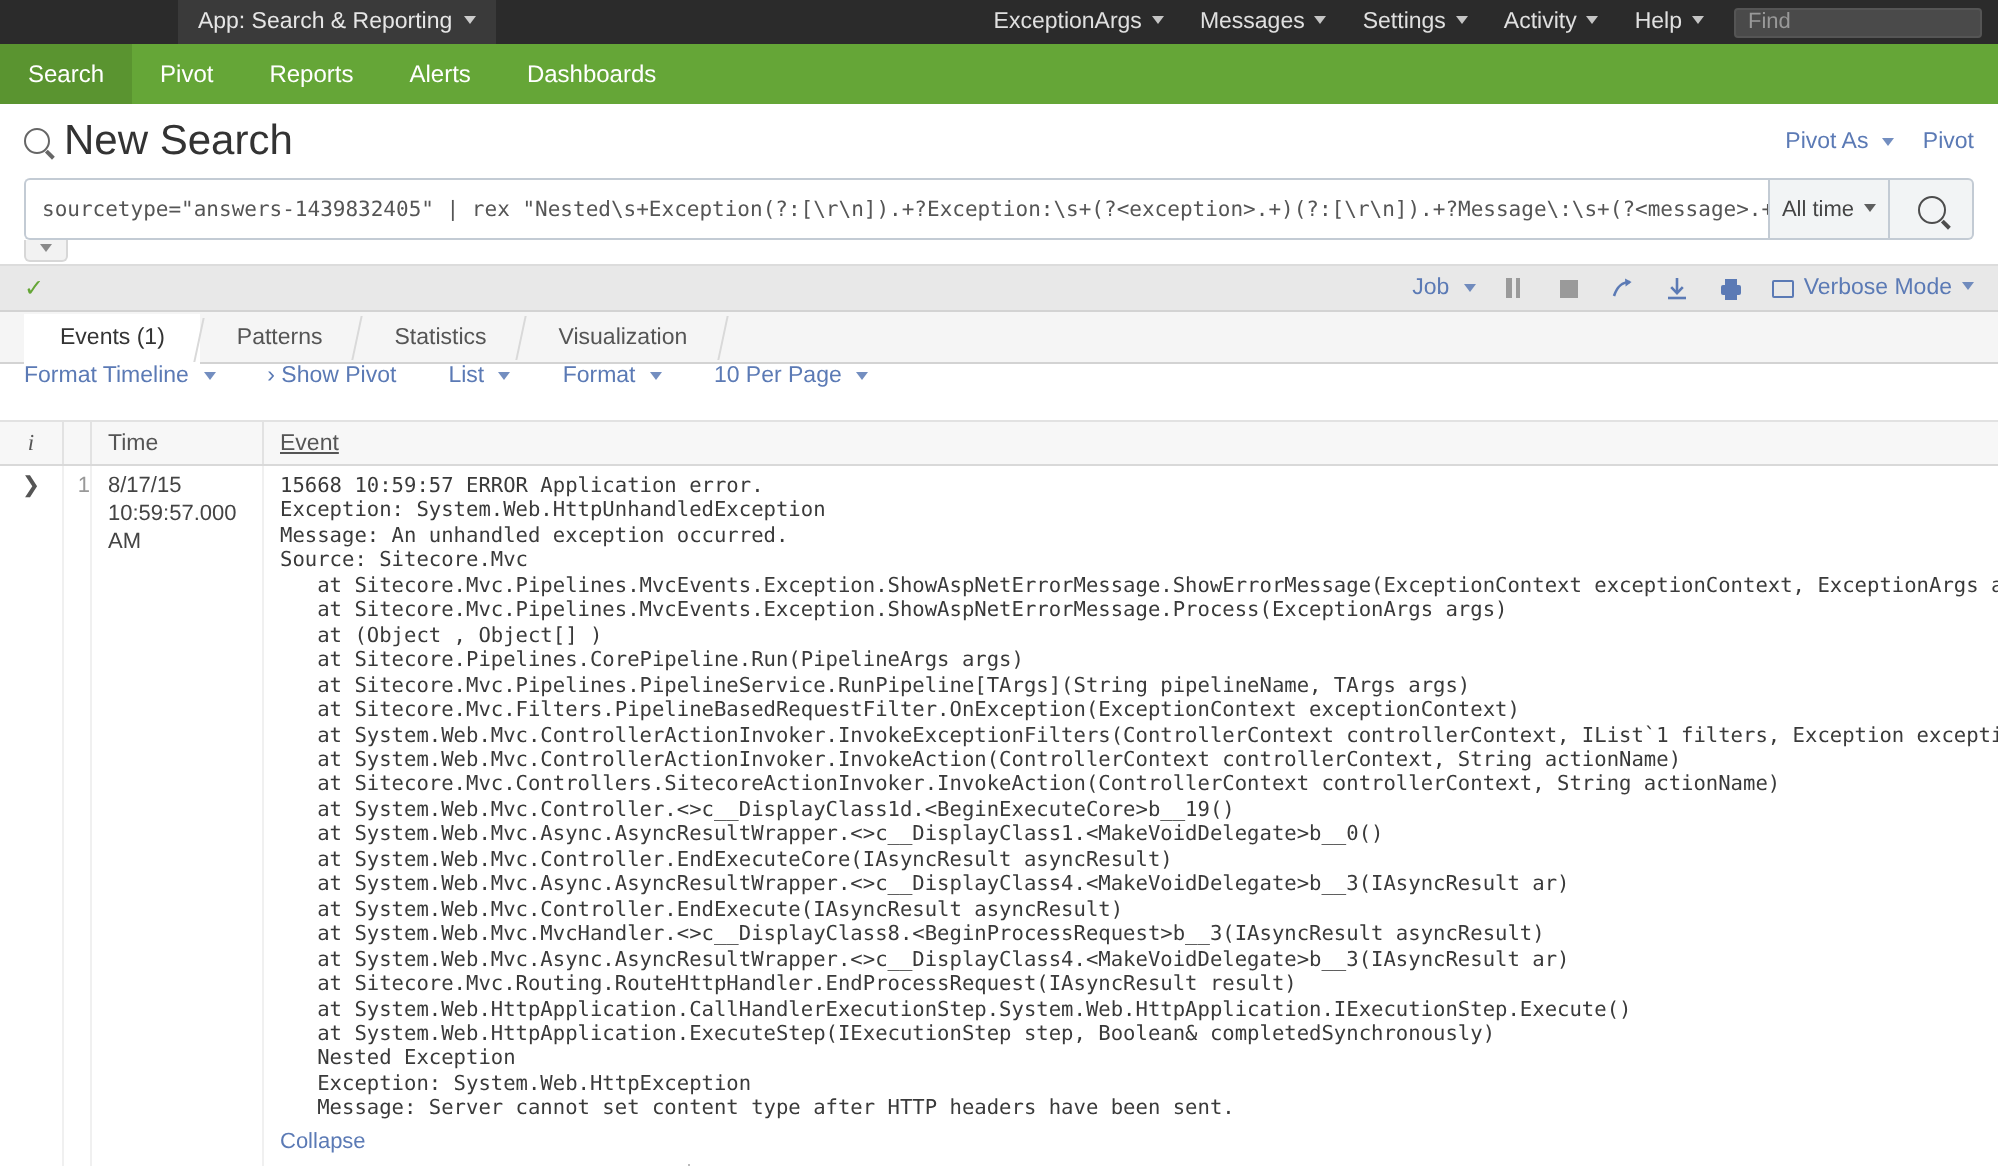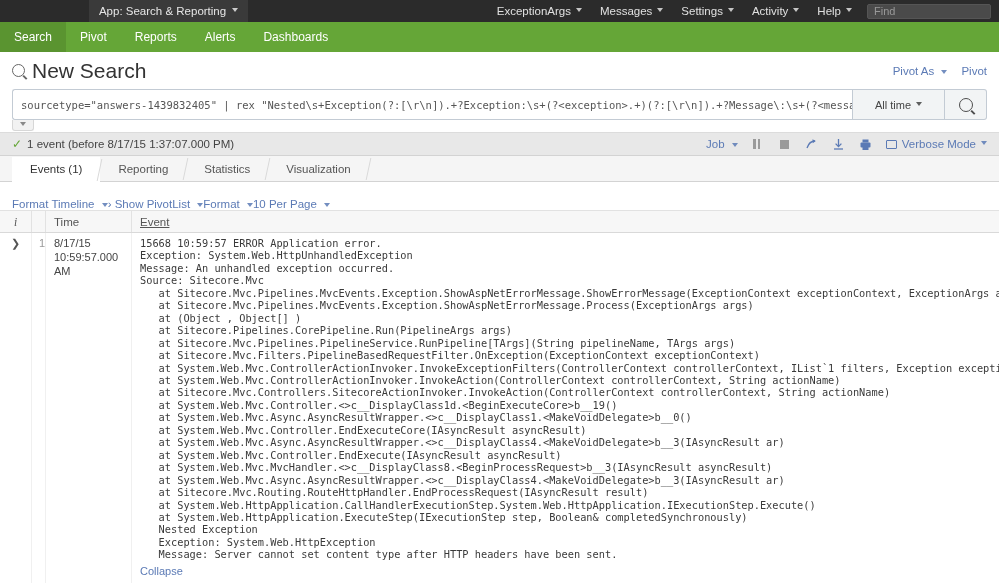--- a/index.html
+++ b/index.html
@@ -169,21 +169,21 @@
     padding: 0 8px;
     display: flex;
     align-items: center;
     overflow: hidden;
     white-space: nowrap;
     border-radius: 3px 0 0 3px;
   }
   .time-picker {
     border: 1px solid #c3cbd4;
     background: #f2f4f5;
-    padding: 0 22px;
+    padding: 0 6px;
     display: flex;
     align-items: center;
     font-size: 11px;
     color: #444;
     white-space: nowrap;
   }
   .time-picker .caret { margin-left: 5px; }
   .go-btn {
     border: 1px solid #c3cbd4;
     border-left: none;
@@ -301,21 +301,22 @@
     color: #333;
     border-bottom: 1px solid #ffffff;
     margin-bottom: -1px;
     font-weight: normal;
   }
 
   
   .fmt-bar {
     height: 29px;
     display: flex;
-    align-items: flex-end;
+    align-items: flex-start;
+    gap: 26px;
     padding: 0 12px;
     font-size: 11.5px;
     border-bottom: 1px solid #e2e2e2;
     background: #fff;
   }
   .fmt-bar .lnk .caret { margin-left: 4px; }
 
   
   .res-head {
     display: flex;
@@ -478,21 +479,20 @@
 </div>
 
 <div class="collapse-strip">
   <div class="collapse-tab">
     <span class="caret"></span>
   </div>
 </div>
 
 <div class="count-row">
   <span class="check">✓</span>
-  <span>1 event (before 8/17/15 1:37:07.000 PM)</span>
   <div class="job-tools">
     <span class="lnk">
       <span>Job</span>
       <span class="caret"></span>
     </span>
     <span class="icon-btn pause-ico">
         <span></span>
         <span></span>
       </span>
     <span class="icon-btn">
@@ -524,21 +524,21 @@
       <span class="caret"></span>
     </span>
   </div>
 </div>
 
 <div class="tabs">
   <div class="tab active">
     <span>Events (1)</span>
   </div>
   <div class="tab">
-    <span>Reporting</span>
+    <span>Patterns</span>
   </div>
   <div class="tab">
     <span>Statistics</span>
   </div>
   <div class="tab">
     <span>Visualization</span>
   </div>
 </div>
 
 <div class="fmt-bar">

